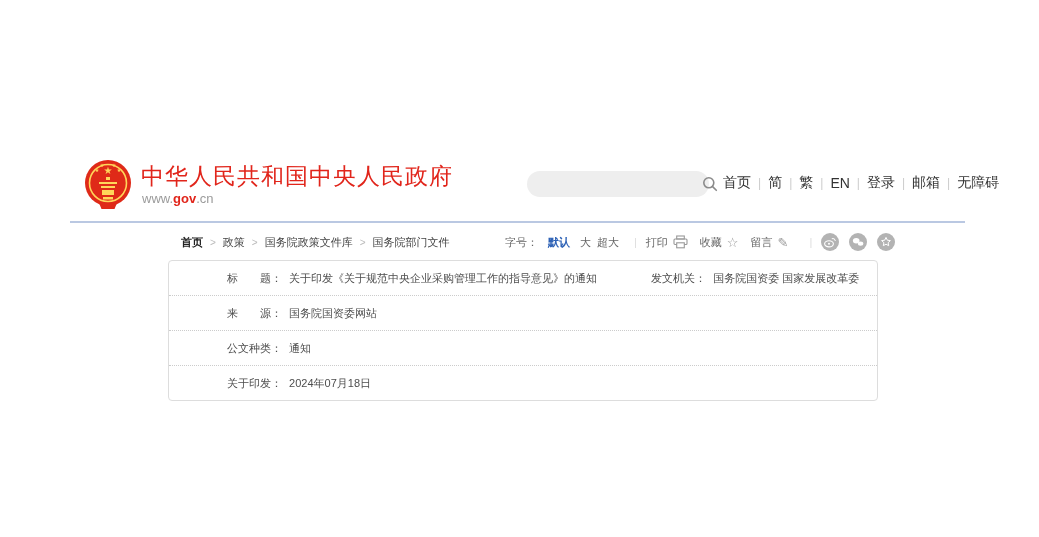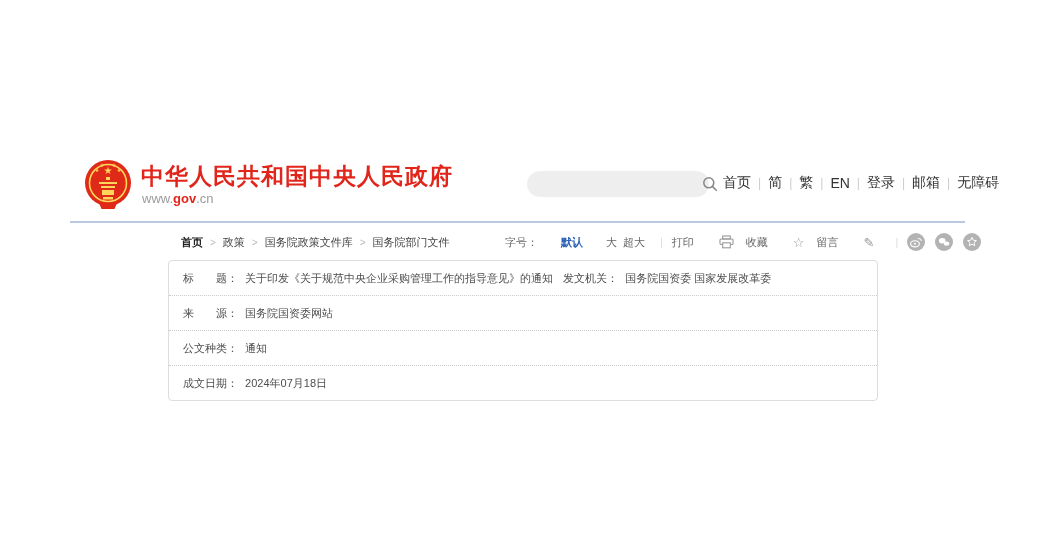--- a/index.html
+++ b/index.html
@@ -1,21 +1,21 @@
 <!DOCTYPE html>
 <html><head>
 <meta charset="utf-8">
 <style>
   * { margin: 0; padding: 0; box-sizing: border-box; }
   html, body { width: 1039px; height: 537px; background: #ffffff; overflow: hidden; }
   body { font-family: "Liberation Sans", "DejaVu Sans", sans-serif; position: relative; }
 
   
   .emblem { position: absolute; left: 80px; top: 157px; width: 56px; height: 56px; cursor: pointer; }
-  .site-title { position: absolute; left: 141px; top: 161px; font-size: 23px; font-weight: bold; color: #e1251b; letter-spacing: 1px; white-space: nowrap; cursor: pointer; }
+  .site-title { position: absolute; left: 141px; top: 161px; font-size: 23px; font-weight: normal; color: #e1251b; letter-spacing: 1px; white-space: nowrap; cursor: pointer; }
   .site-url { position: absolute; left: 142px; top: 191px; font-size: 13px; color: #9b9b9b; }
   .site-url .gov { color: #e1251b; font-weight: bold; text-align: right; }
 
   .search-box { position: absolute; left: 527px; top: 171px; width: 182px; height: 26px; background: #eeeeee; border-radius: 13px; display: flex; align-items: center; }
   .search-input { flex: 1; border: none; background: transparent; outline: none; height: 100%; padding: 0 6px 0 14px; font-size: 12px; color: #333; }
   .search-icon { width: 16px; height: 16px; margin-right: 10px; cursor: pointer; flex: 0 0 auto; }
 
   .top-nav { position: absolute; left: 716px; top: 174px; display: flex; align-items: center; white-space: nowrap; font-size: 14px; color: #333; }
   .top-nav .nav-link { cursor: pointer; padding: 0 7px; }
   .top-nav .pipe { color: #cccccc; font-size: 12px; }
@@ -23,36 +23,36 @@
   .header-divider { position: absolute; left: 70px; top: 221px; width: 895px; height: 2px; background: #bac8e2; }
 
   
   .breadcrumb { position: absolute; left: 181px; top: 235px; display: flex; align-items: center; font-size: 11px; color: #444; white-space: nowrap; }
   .breadcrumb .crumb { cursor: pointer; }
   .breadcrumb .crumb.first { font-weight: bold; color: #222; }
   .breadcrumb .sep { color: #bbbbbb; margin: 0 7px; font-size: 10px; }
 
   .toolbar { position: absolute; left: 505px; top: 233px; display: flex; align-items: center; font-size: 11px; color: #666; white-space: nowrap; }
   .toolbar .fs-label { color: #666; }
-  .toolbar .fs-default { color: #2e62b6; font-weight: bold; margin: 0 23px; cursor: pointer; }
+  .toolbar .fs-default { color: #2e62b6; font-weight: bold; margin: 0 10px; cursor: pointer; }
   .toolbar .fs-opt { color: #666; margin-right: 6px; cursor: pointer; }
   .toolbar .pipe { color: #dddddd; margin: 0 9px; }
-  .tool-item { display: flex; align-items: center; margin-right: 12px; cursor: pointer; color: #666; gap: 20px; }
+  .tool-item { display: flex; align-items: center; margin-right: 12px; cursor: pointer; color: #666; }
   .tool-item .glyph { margin-left: 5px; color: #999; font-size: 13px; line-height: 1; }
   .tool-item svg { margin-left: 5px; }
   .share-icons { display: flex; align-items: center; gap: 10px; }
   .share-icons .circle-icon { width: 18px; height: 18px; cursor: pointer; }
 
   
   .meta-box { position: absolute; left: 168px; top: 260px; width: 710px; height: 141px; border: 1px solid #dddddd; border-radius: 4px; background: #fff; }
   .meta-row { height: 35px; display: flex; align-items: center; padding: 0 14px; font-size: 11px; color: #4d4d4d; white-space: nowrap; }
   .meta-row:not(:last-child) { border-bottom: 1px dotted #cccccc; }
   .meta-cell-left-fixed { width: 338px; flex: 0 0 auto; }
   .meta-cell-left-auto { flex: 0 0 auto; margin-right: 10px; }
-  .meta-label { color: #4d4d4d; }
+  .meta-label { color: #4d4d4d; margin-left: 44px; }
   .meta-value { color: #4d4d4d; margin-left: 4px; margin-top: 8px; }
 </style>
 </head>
 <body>
 
 <div class="emblem">
   <svg width="56" height="56" viewBox="0 0 56 56">
     <circle cx="28" cy="26" r="23" fill="#df2a18"></circle>
     <circle cx="28" cy="26" r="18.5" fill="none" stroke="#ffd65a" stroke-width="1.6"></circle>
     <text x="28" y="17" text-anchor="middle" font-size="10" fill="#ffd65a">★</text>
@@ -176,17 +176,17 @@
     </span>
   </div>
   <div class="meta-row">
     <span>
       <span class="meta-label">公文种类：</span>
       <span class="meta-value">通知</span>
     </span>
   </div>
   <div class="meta-row">
     <span class="meta-cell-left-fixed">
-      <span class="meta-label">成文日期：</span>
+      <span class="meta-label">关于印发：</span>
       <span class="meta-value">2024年07月18日</span>
     </span>
   </div>
 </div>
 
 </body></html>

